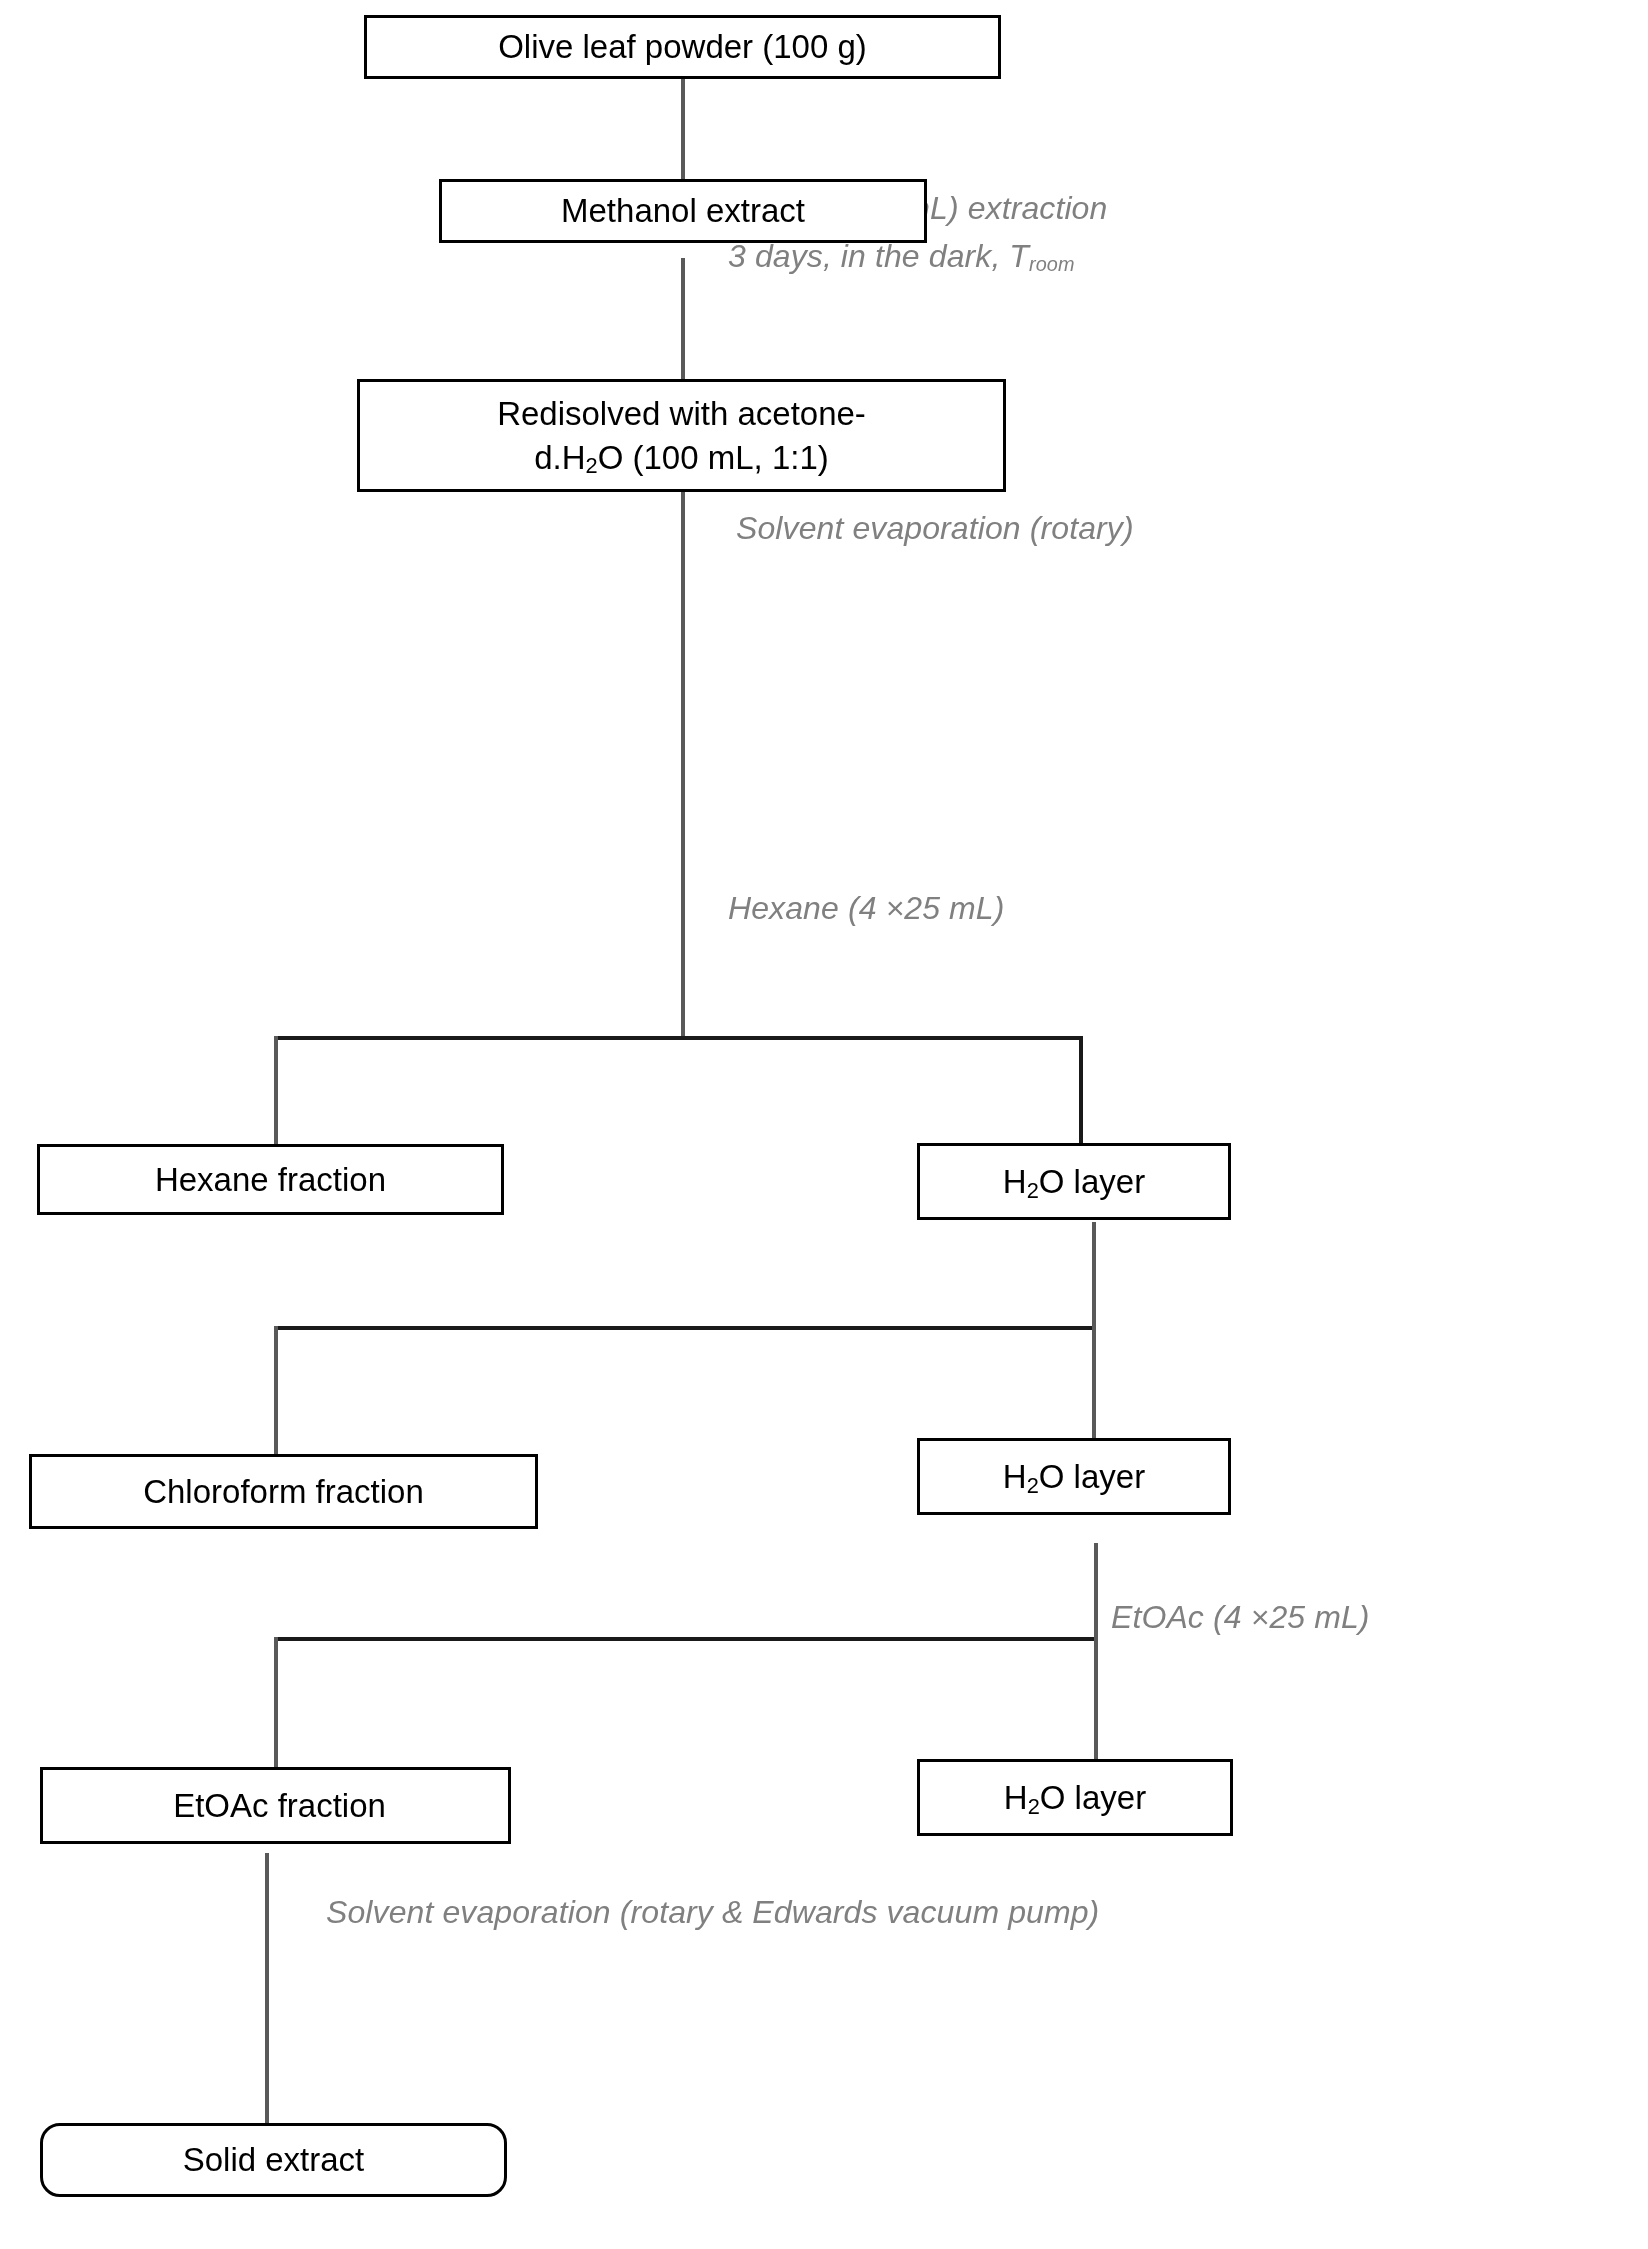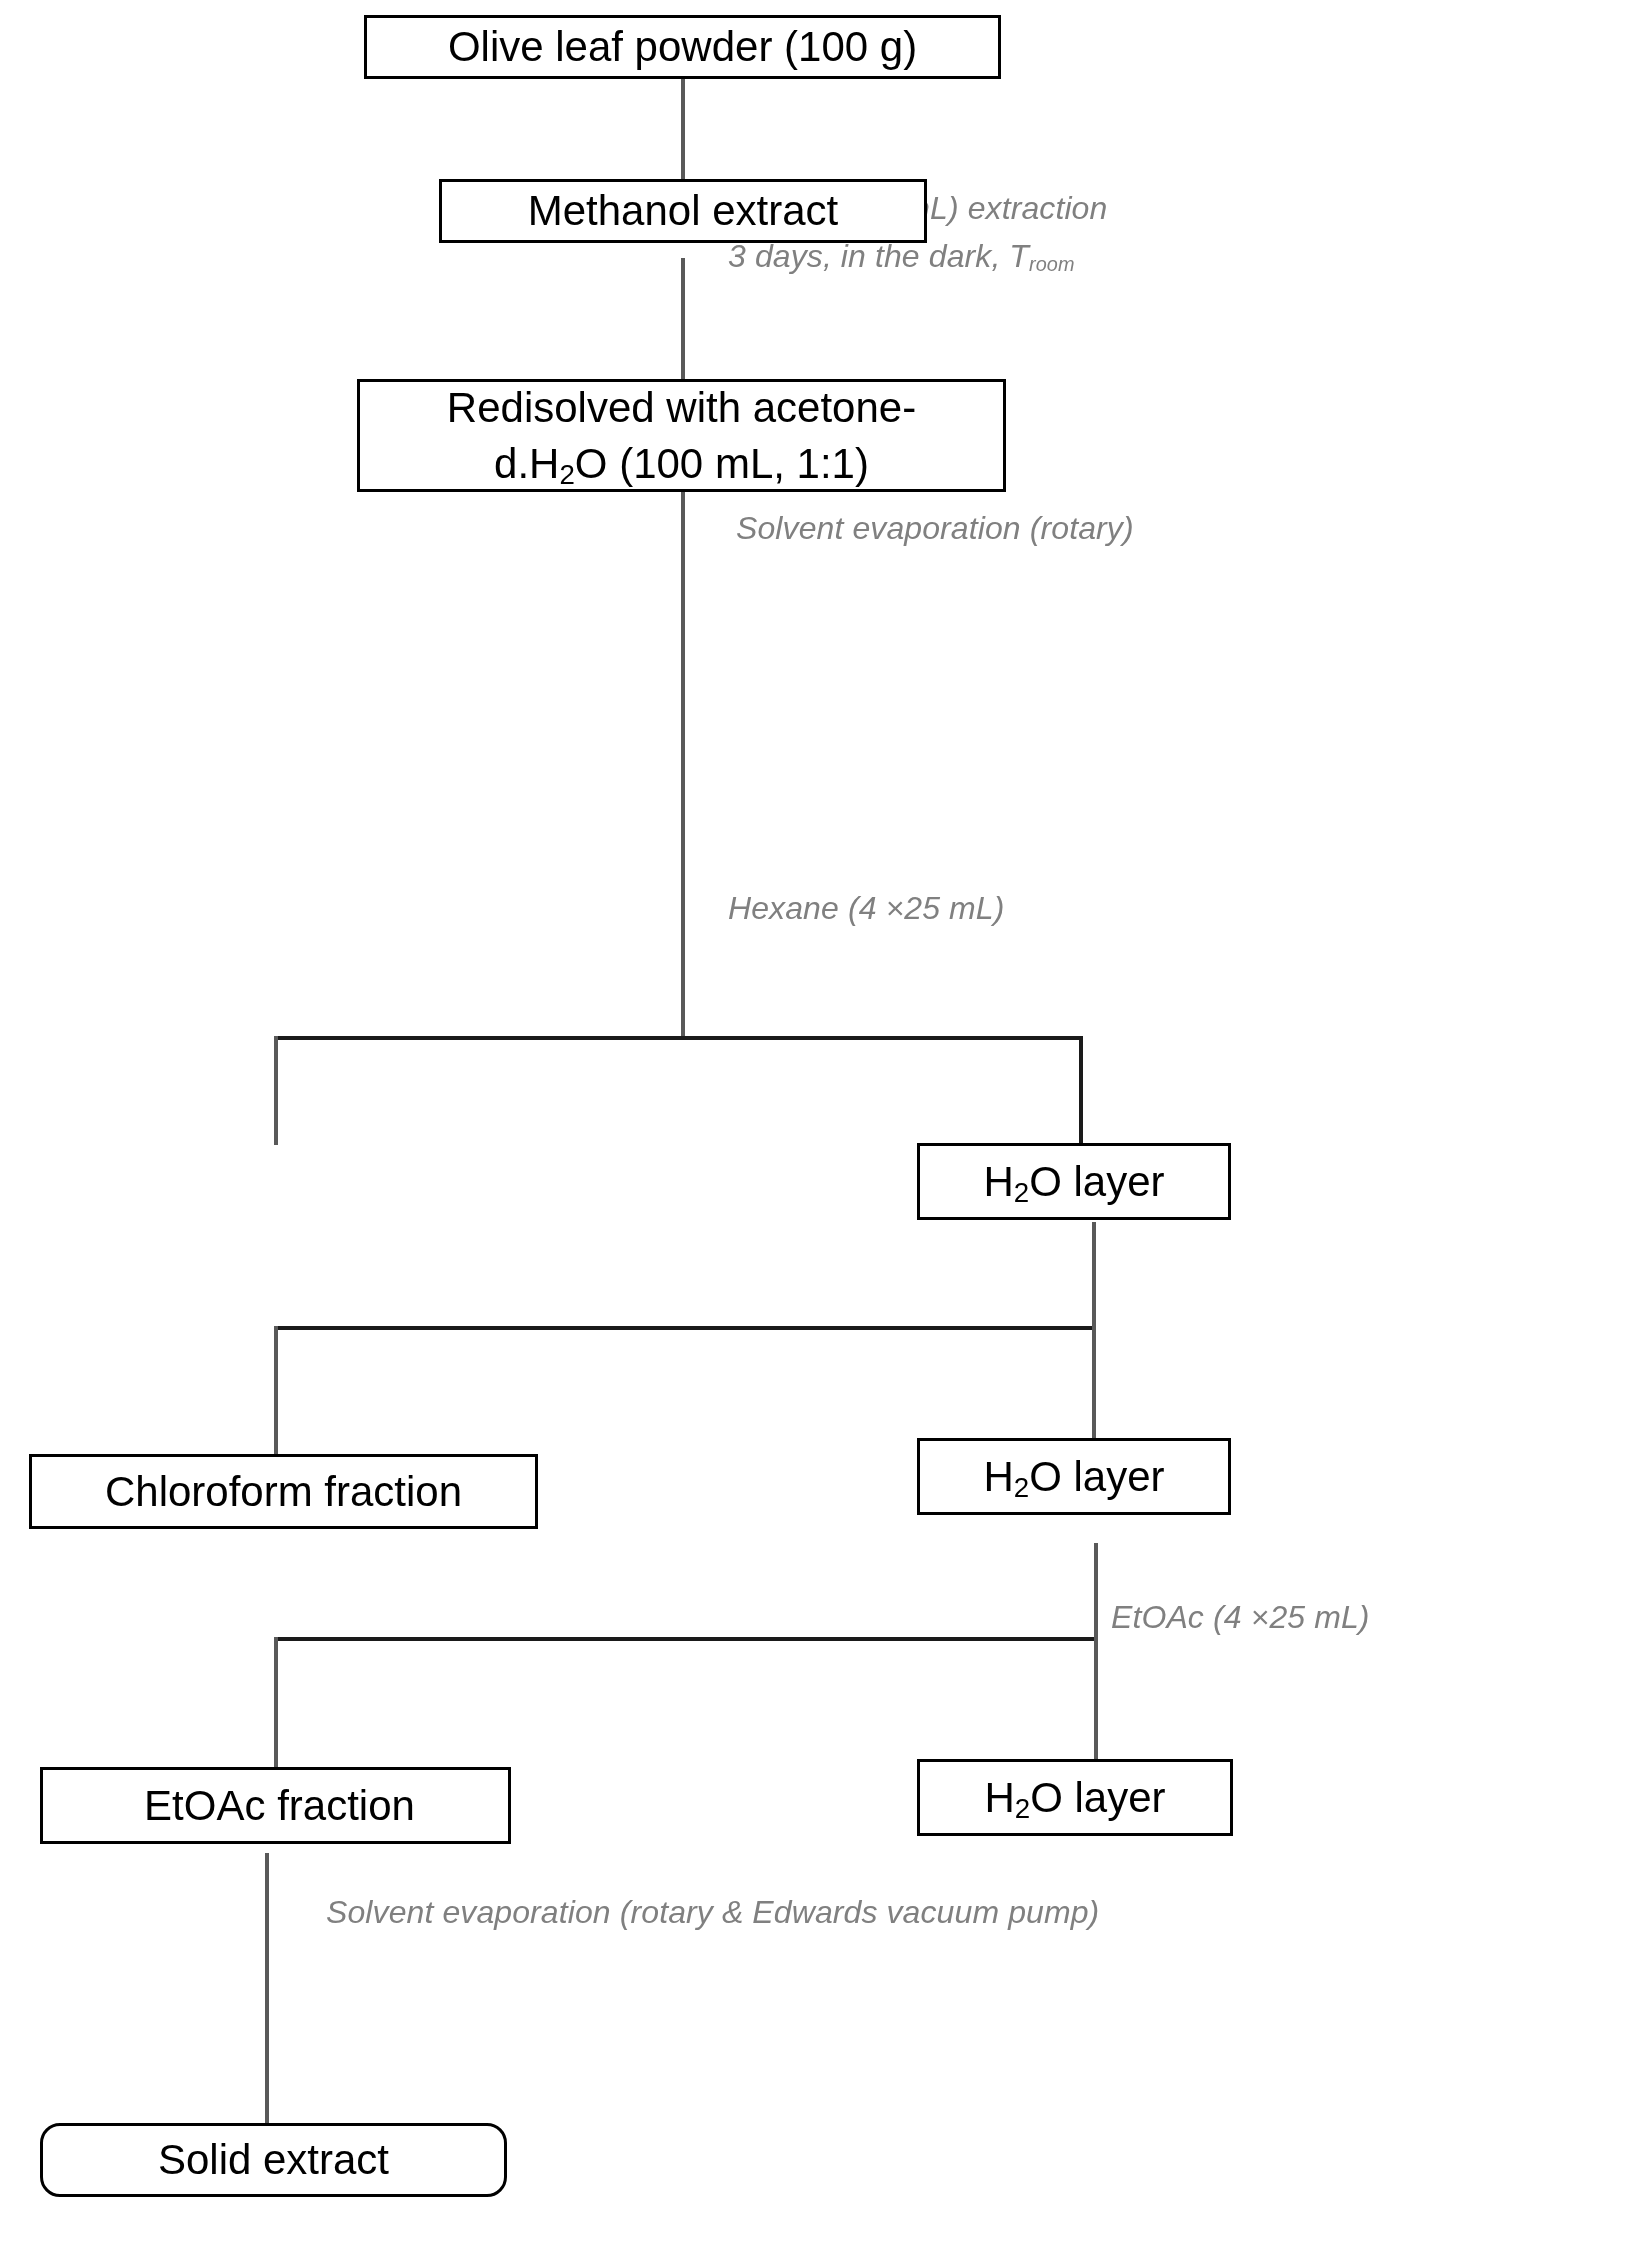--- a/index.html
+++ b/index.html
@@ -18,21 +18,21 @@
   .box {
     position: absolute;
     box-sizing: border-box;
     border: 3.2px solid #000000;
     background: #ffffff;
     display: flex;
     align-items: center;
     justify-content: center;
     text-align: center;
     color: #000000;
-    font-size: 42px;
+    font-size: 33px;
     line-height: 1.32;
     font-weight: 400;
     z-index: 3;
     padding: 0 8px;
   }
   .box .txt { display: block; }
   .ann {
     position: absolute;
     color: #808080;
     font-style: italic;
@@ -110,20 +110,23 @@
 
   <div class="box" style="left:439px; top:179px; width:488px; height:64px;">
     <span class="txt">Methanol extract</span>
   </div>
 
   <div class="box" style="left:357px; top:379px; width:649px; height:113px; flex-direction:column;text-align:right;">
     <span class="txt">Redisolved with acetone-</span>
     <span class="txt"><span>d.H</span><sub>2</sub><span>O (100 mL, 1:1)</span></span>
   </div>
 
+  <div class="box" style="left:37px; top:1144px; width:467px; height:71px;">
+    <span class="txt">Hexane fraction</span>
+  </div>
 
   <div class="box" style="left:917px; top:1143px; width:314px; height:77px;">
     <span class="txt"><span>H</span><sub>2</sub><span>O layer</span></span>
   </div>
 
   <div class="box" style="left:29px; top:1454px; width:509px; height:75px;">
     <span class="txt">Chloroform fraction</span>
   </div>
 
   <div class="box" style="left:917px; top:1438px; width:314px; height:77px;">

